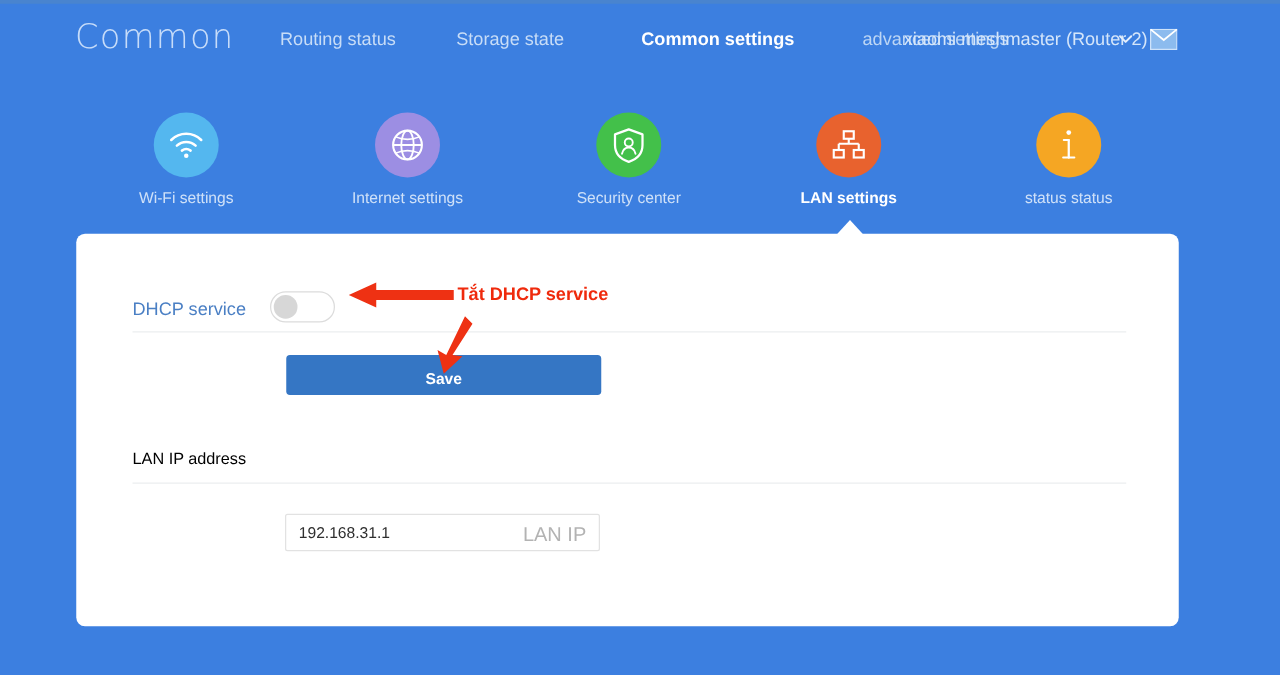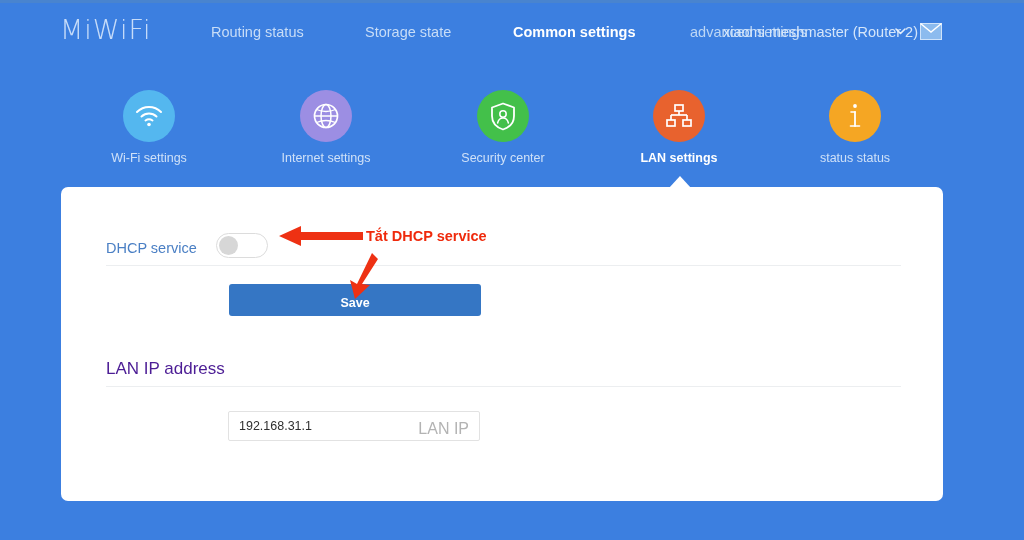--- a/index.html
+++ b/index.html
@@ -52,21 +52,21 @@
     position: absolute;
     top: 24px;
     font-size: 14.5px;
     color: #c8ddf7;
     white-space: nowrap;
   }
   .nav-item.active {
     color: #ffffff;
     font-weight: bold;
   }
-  .nav-routing  { left: 211px; }
+  .nav-routing  { left: 224px; }
   .nav-storage  { left: 365px; }
   .nav-common   { left: 513px; text-align: right; }
   .nav-advanced { left: 690px; color:#bcd6f5; }
   .nav-router   { left: 723px; color:#d5e6fa; }
   .chev {
     position: absolute;
     left: 895px;
     top: 26px;
     width: 11px;
     height: 11px;
@@ -199,22 +199,22 @@
     font-weight: bold;
     font-family: "Liberation Sans", sans-serif;
     cursor: pointer;
     padding: 12px;
   }
 
   .section-title {
     position: absolute;
     left: 45px;
     top: 172px;
-    font-size: 17px;
-    color: #4c1d95;
+    font-size: 13px;
+    color: #000000;
   }
 
   .ip-field {
     position: absolute;
     left: 167px;
     top: 224px;
     width: 252px;
     height: 30px;
     border: 1px solid #e2e2e2;
     border-radius: 2px;
@@ -258,21 +258,21 @@
 </style>
 </head>
 <body>
 
 <div class="screen">
 
   <div class="top-hairline"></div>
 
   <div class="topnav">
 
-    <div class="brand">MiWiFi</div>
+    <div class="brand">Common</div>
 
     <div class="nav-item nav-routing">Routing status</div>
 
     <div class="nav-item nav-storage">Storage state</div>
 
     <div class="nav-item nav-common active">Common settings</div>
 
     <div class="nav-item nav-advanced">advanced settings</div>
 
     <div class="nav-item nav-router">xiaomi meshmaster (Router 2)</div>

